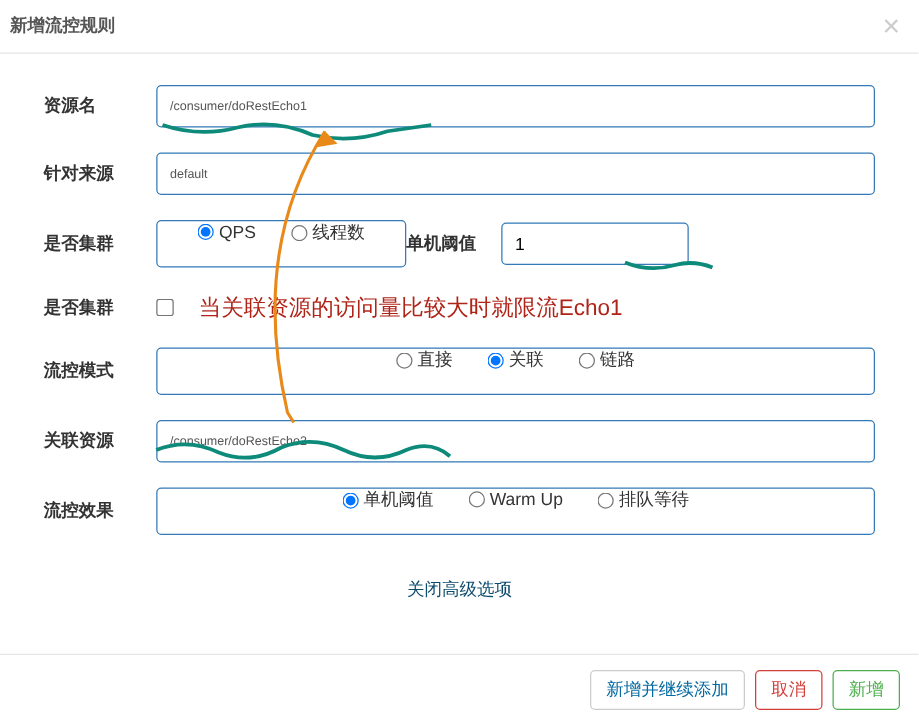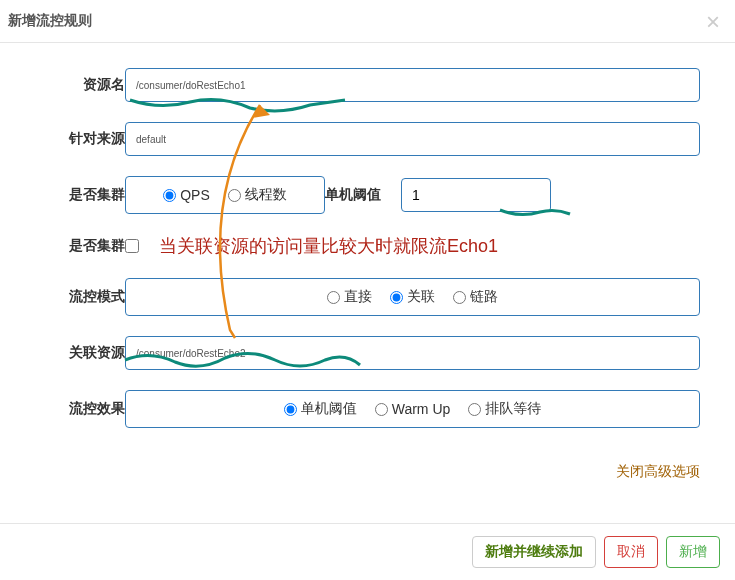--- a/index.html
+++ b/index.html
@@ -37,44 +37,44 @@
     .modal-body {
       padding: 25px 35px 10px 35px;
     }
     .form-row {
       display: flex;
       align-items: center;
       margin-bottom: 20px;
     }
     .form-label {
       width: 90px;
-      text-align: right;
+      text-align: left;
       color: #333;
       font-weight: bold;
       flex-shrink: 0;
     }
     .form-input {
       flex: 1;
       height: 34px;
       border: 1px solid #337ab7;
       border-radius: 4px;
       padding: 0 10px;
       font-size: 10px;
       color: #555;
       outline: none;
     }
     .radio-group {
       flex: 1;
       height: 38px;
       border: 1px solid #337ab7;
       border-radius: 4px;
       display: flex;
-      align-items: center;
+      align-items: flex-start;
       justify-content: center;
-      gap: 18px;
+      gap: 28px;
     }
     .radio-group.wide { flex: 1; }
     .radio-item {
       display: inline-flex;
       align-items: center;
       gap: 4px;
       cursor: pointer;
     }
     .radio-item input[type="radio"] {
       margin: 0;
@@ -95,22 +95,22 @@
       width: 14px;
       height: 14px;
       cursor: pointer;
     }
     .annotation {
       color: #b02418;
       font-size: 18px;
       margin-left: 20px;
     }
     .toggle-link {
-      text-align: right;
-      color: #a16207;
+      text-align: center;
+      color: #0c4a6e;
       cursor: pointer;
       padding: 15px 0;
     }
     .modal-footer {
       padding: 12px 15px;
       border-top: 1px solid #e5e5e5;
       display: flex;
       justify-content: flex-end;
       gap: 8px;
       position: absolute;
@@ -120,22 +120,21 @@
     }
     .btn {
       padding: 6px 12px;
       border-radius: 4px;
       font-size: 14px;
       cursor: pointer;
       background: #fff;
     }
     .btn-default {
       border: 1px solid #ccc;
-      color: #4d7c0f;
-      font-weight: bold;
+      color: #0369a1;
     }
     .btn-success {
       border: 1px solid #4cae4c;
       color: #4cae4c;
     }
     .btn-danger {
       border: 1px solid #d43f3a;
       color: #d43f3a;
     }
     .qps-group {

